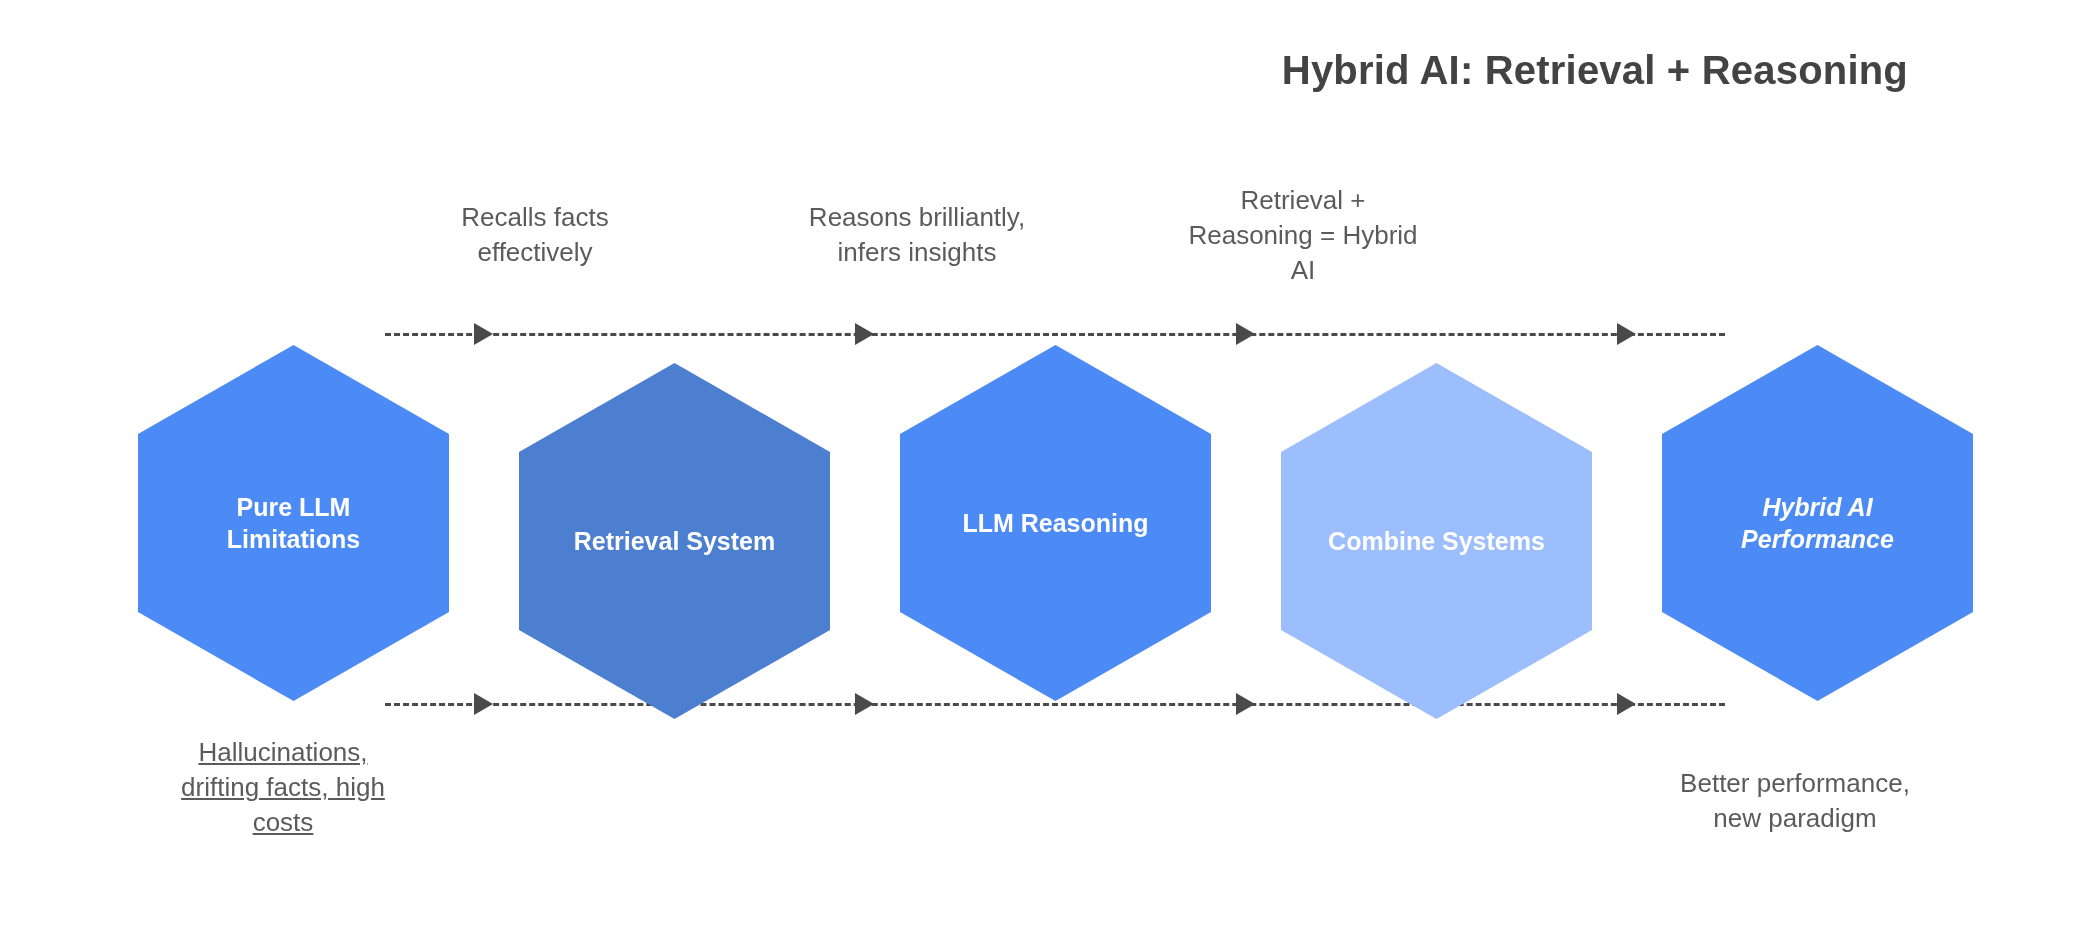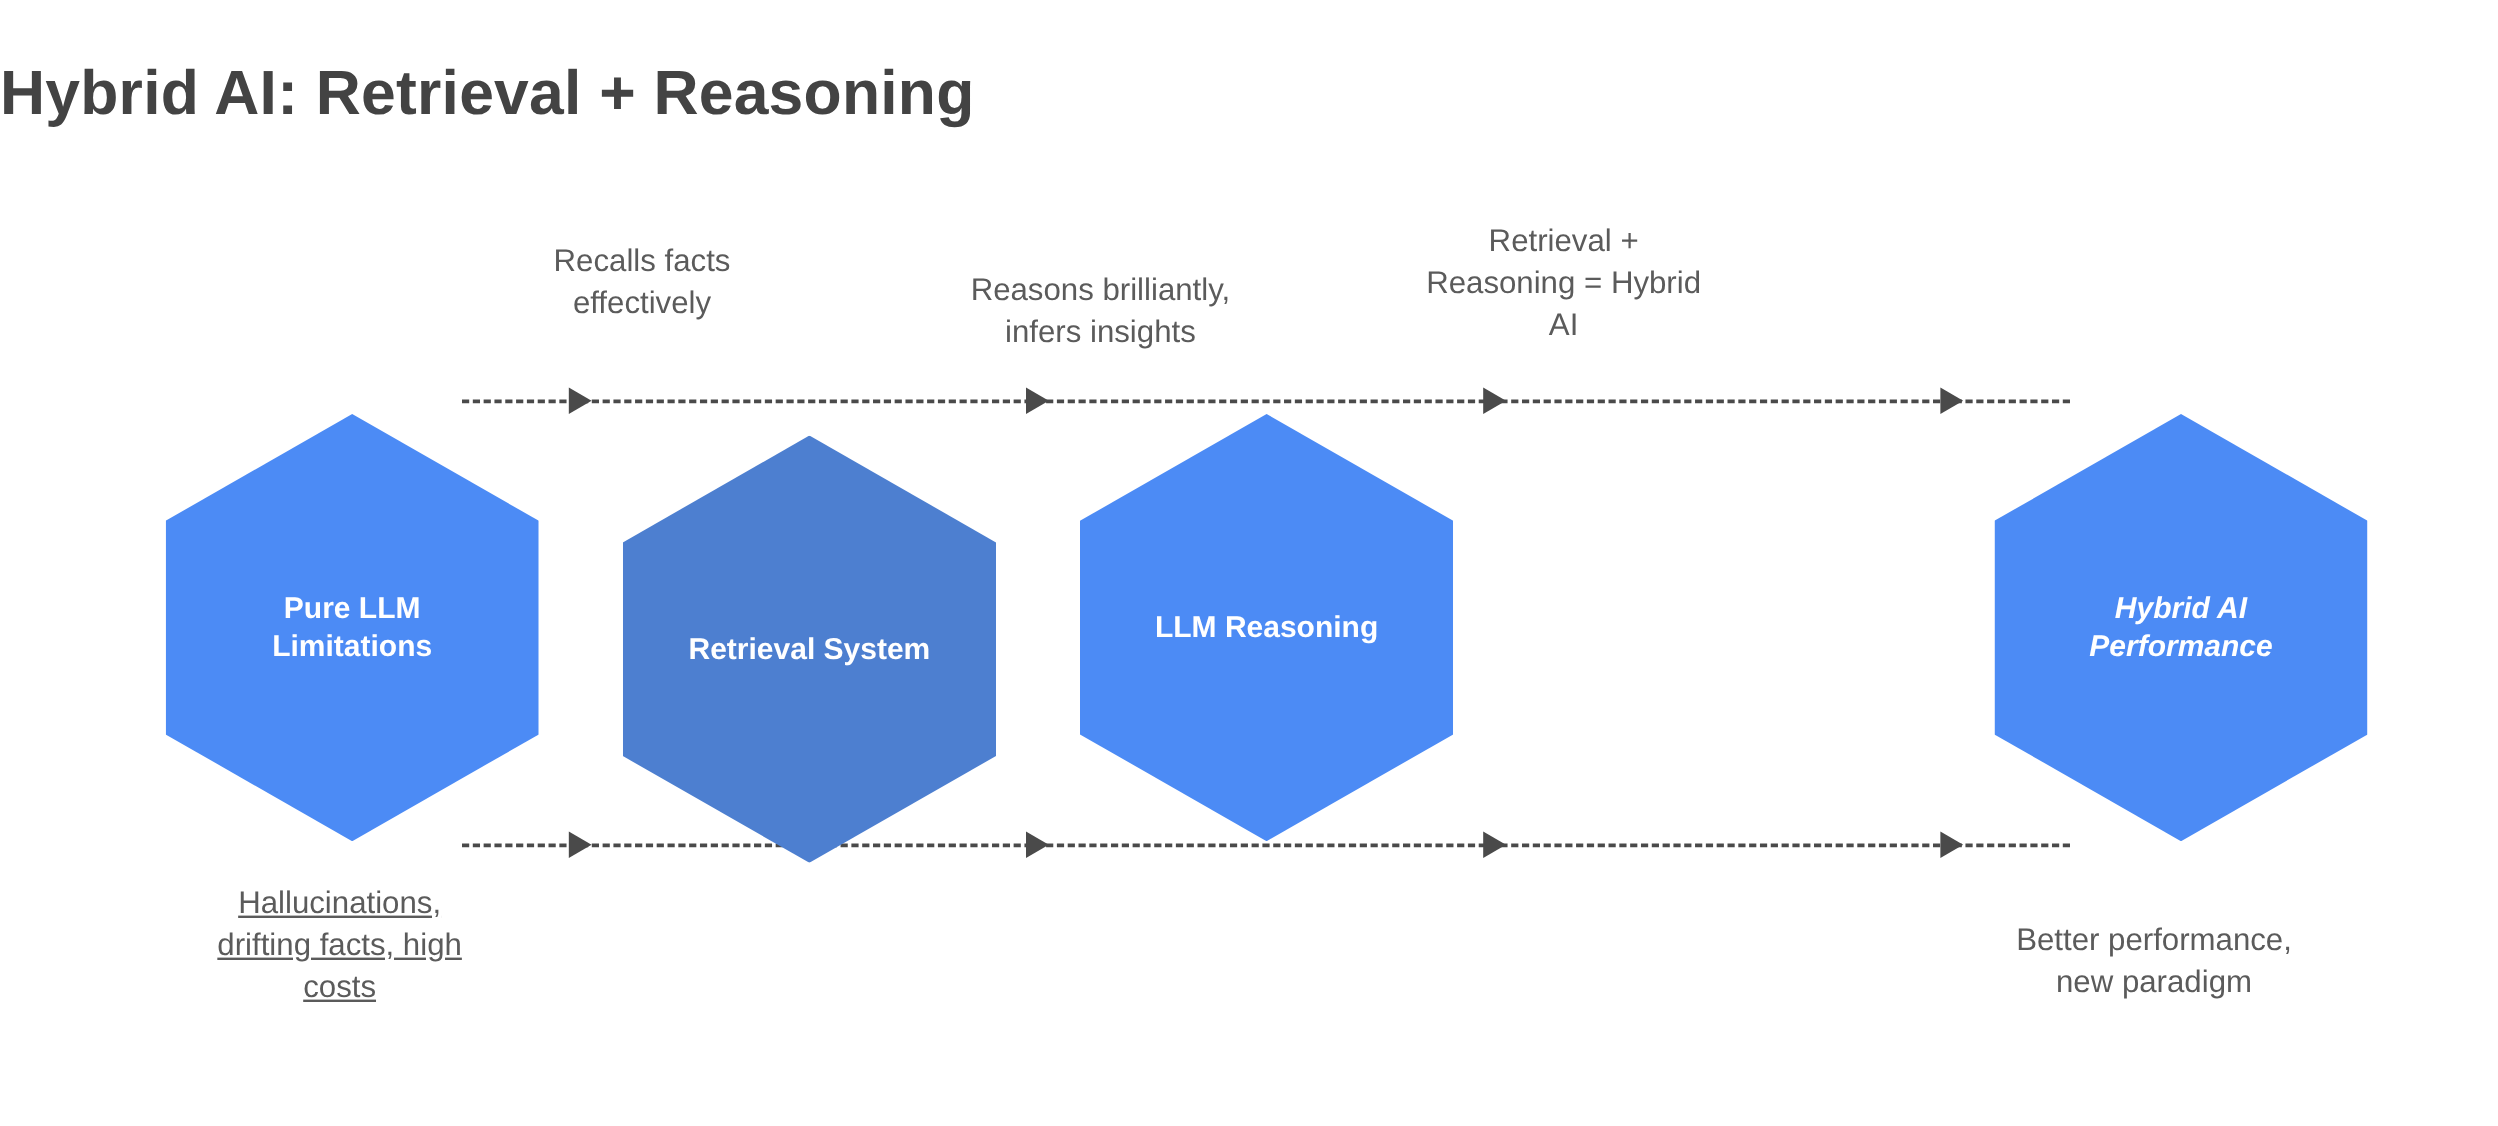--- a/index.html
+++ b/index.html
@@ -19,22 +19,22 @@
     height: 938px;
     background: #ffffff;
   }
 
   
   #chart-title {
     position: absolute;
     left: 0;
     top: 48px;
     width: 1908px;
-    text-align: left;
-    font-size: 52px;
+    text-align: right;
+    font-size: 40px;
     font-weight: bold;
     color: #434343;
     letter-spacing: 0.2px;
     white-space: nowrap;
   }
 
   
   .hex {
     position: absolute;
     width: 311px;
@@ -95,21 +95,21 @@
     color: #5b5b5b;
     font-size: 26px;
     line-height: 1.35;
     text-align: center;
     white-space: pre-line;
   }
   .caption-top    { bottom: auto; }
   .caption-bottom { }
 
   #caption-top-0    { left: 400px;  top: 200px;  width: 270px; }
-  #caption-top-1    { left: 782px;  top: 200px;  width: 270px; margin-top: 24px; }
+  #caption-top-1    { left: 782px;  top: 200px;  width: 270px; }
   #caption-top-2    { left: 1163px; top: 183px;  width: 280px; }
   #caption-bottom-0 { left: 143px;  top: 735px;  width: 280px; text-decoration: underline; }
   #caption-bottom-1 { left: 1650px; top: 766px;  width: 290px; }
 </style>
 </head>
 <body>
 
 <div id="stage">
 
   <div id="chart-title">Hybrid AI: Retrieval + Reasoning</div>
@@ -133,20 +133,23 @@
   <div class="hex" id="hex-0" style="background: rgb(76, 139, 245);">
     <div class="hex-label">Pure LLM
 Limitations</div>
   </div>
   <div class="hex" id="hex-1" style="background: rgb(77, 127, 208);">
     <div class="hex-label">Retrieval System</div>
   </div>
   <div class="hex" id="hex-2" style="background: rgb(76, 139, 245);">
     <div class="hex-label">LLM Reasoning</div>
   </div>
+  <div class="hex" id="hex-3" style="background: rgb(156, 190, 252);">
+    <div class="hex-label">Combine Systems</div>
+  </div>
   <div class="hex" id="hex-4" style="background: rgb(76, 139, 245);">
     <div class="hex-label">Hybrid AI
 Performance</div>
   </div>
 
   <div class="caption caption-top" id="caption-top-0">Recalls facts
 effectively</div>
   <div class="caption caption-top" id="caption-top-1">Reasons brilliantly,
 infers insights</div>
   <div class="caption caption-top" id="caption-top-2">Retrieval +

